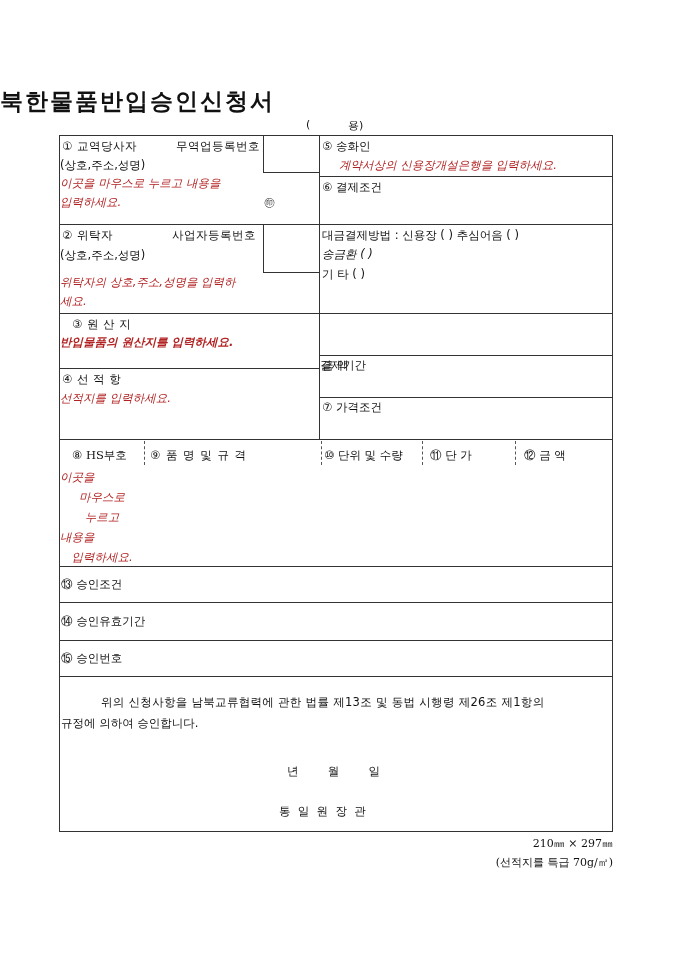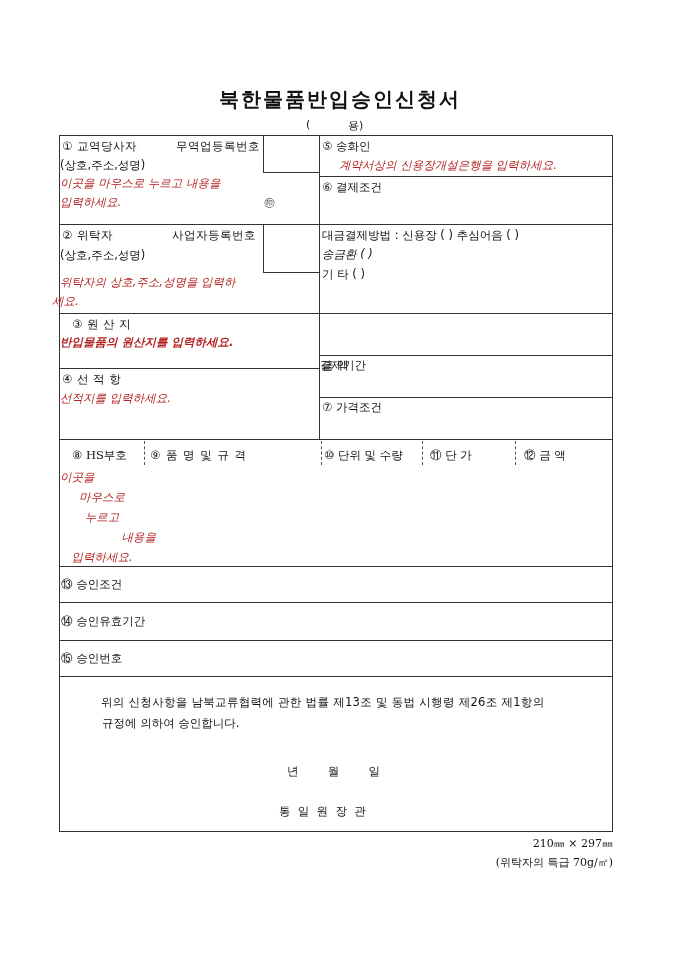--- a/index.html
+++ b/index.html
@@ -1,18 +1,18 @@
 <!DOCTYPE html>
 <html><head>
 <meta charset="utf-8">
 <style>
   html, body { margin:0; padding:0; background:#fff; }
   body { width:680px; height:962px; position:relative; font-family:"DejaVu Sans", "Liberation Sans", sans-serif; color:#111; font-size:11.5px; overflow:hidden; }
   .abs { position:absolute; }
-  .title { left:0; width:680px; top:86px; text-align:center; font-family:"DejaVu Serif", serif; font-weight:bold; font-size:20px; letter-spacing:2px; }
+  .title { left:0; width:680px; top:86px; font-family:"DejaVu Serif", serif; font-weight:bold; font-size:23px; letter-spacing:2px; }
   .subtitle { left:300px; top:118px; font-size:11px; width:80px; }
   .subtitle .lp { position:absolute; left:6px; }
   .subtitle .rp { position:absolute; left:48px; }
   .frame { left:59px; top:135px; width:554px; height:697px; border:1px solid #333; box-sizing:border-box; }
   .hl { position:absolute; height:0; border-top:1px solid #333; }
   .vl { position:absolute; width:0; border-left:1px solid #333; }
   .dash { position:absolute; width:0; border-left:1px dashed #555; }
   .t { position:absolute; white-space:nowrap; font-size:11.5px; }
   .red { color:#b22222; font-style:italic; font-size:11.5px; }
   .spaced { letter-spacing:0.5px; }
@@ -68,21 +68,21 @@
 <div class="t" style="left:322px; top:139px;">⑤ 송화인</div>
 <div class="t red field" style="left: 322px; top: 158px; color: rgb(178, 34, 34); margin-left: 17px;">계약서상의 신용장개설은행을 입력하세요.</div>
 <div class="t" style="left:322px; top:180px;">⑥ 결제조건</div>
 <div class="abs field" style="left:320px; top:196px; width:292px; height:27px;"></div>
 
 <div class="t spaced" style="left:62px; top:228px;">② 위탁자</div>
 <div class="t spaced" style="left:172px; top:228px;">사업자등록번호</div>
 <div class="abs field" style="left:264px; top:225px; width:54px; height:46px;"></div>
 <div class="t" style="left:60px; top:248px;">(상호,주소,성명)</div>
 <div class="t red field" style="left: 60px; top: 275px; color: rgb(178, 34, 34);">위탁자의  상호,주소,성명을  입력하</div>
-<div class="t red field" style="left: 52px; top: 294px; color: rgb(178, 34, 34);">세요.</div>
+<div class="t red field" style="left: 60px; top: 294px; color: rgb(178, 34, 34);">세요.</div>
 
 <div class="t" style="left:322px; top:228px;">대금결제방법 : 신용장 (    ) 추심어음 (    )</div>
 <div class="t" style="left:322px; top:247px;font-style:italic;">송금환 (    )</div>
 <div class="t" style="left:322px; top:267px;">기  타 (                        )</div>
 
 <div class="t spaced" style="left:72px; top:317px;">③ 원 산 지</div>
 <div class="t red field" style="left: 60px; top: 335px; color: rgb(178, 34, 34); font-weight: bold;">반입물품의 원산지를 입력하세요.</div>
 <div class="t spaced" style="left:62px; top:372px;">④ 선 적 항</div>
 <div class="t red field" style="left: 60px; top: 391px; color: rgb(178, 34, 34);">선적지를 입력하세요.</div>
 
@@ -96,31 +96,31 @@
 <div class="t" style="left:72px; top:448px; font-family:'DejaVu Serif', serif;">⑧ HS부호</div>
 <div class="t" style="left:150px; top:448px; letter-spacing:1px;">⑨  품    명    및    규    격</div>
 <div class="t" style="left:324px; top:448px;">⑩ 단위 및 수량</div>
 <div class="t" style="left:430px; top:448px;">⑪  단      가</div>
 <div class="t" style="left:524px; top:448px;">⑫  금      액</div>
 
 <div class="abs field" style="left:60px; top:466px; width:84px; height:98px;">
   <div class="t red" style="left: 0px; width: 84px; text-align: left; top: 4px; color: rgb(178, 34, 34);">이곳을</div>
   <div class="t red" style="left: 0px; width: 84px; text-align: center; top: 24px; color: rgb(178, 34, 34);">마우스로</div>
   <div class="t red" style="left: 0px; width: 84px; text-align: center; top: 44px; color: rgb(178, 34, 34);">누르고</div>
-  <div class="t red" style="left: 12px; width: 84px; text-align: right; top: 64px; color: rgb(178, 34, 34);">내용을</div>
+  <div class="t red" style="left: 0px; width: 84px; text-align: left; top: 64px; color: rgb(178, 34, 34);">내용을</div>
   <div class="t red" style="left: 0px; width: 84px; text-align: center; top: 84px; color: rgb(178, 34, 34);">입력하세요.</div>
 </div>
 <div class="abs field" style="left:145px; top:466px; width:176px; height:98px;"></div>
 <div class="abs field" style="left:322px; top:466px; width:100px; height:98px;"></div>
 <div class="abs field" style="left:423px; top:466px; width:92px; height:98px;"></div>
 <div class="abs field" style="left:516px; top:466px; width:96px; height:98px;"></div>
 
 <div class="t" style="left:61px; top:577px;">⑬ 승인조건</div>
 <div class="t" style="left:61px; top:614px;">⑭ 승인유효기간</div>
 <div class="t" style="left:61px; top:651px;">⑮ 승인번호</div>
 
 <div class="t" style="left:101px; top:695px; letter-spacing:0.3px;">위의 신청사항을 남북교류협력에 관한 법률 제13조 및 동법 시행령 제26조 제1항의</div>
-<div class="t" style="left:61px; top:716px;margin-left:41px;">규정에 의하여 승인합니다.</div>
+<div class="t" style="left:61px; top:716px;">규정에 의하여 승인합니다.</div>
 <div class="t" style="left:287px; top:764px; white-space:pre;">년        월        일</div>
 <div class="t" style="left:279px; top:804px; white-space:pre;">통  일  원  장  관</div>
 
 <div class="t foot" style="right:67px; top:836px;">210㎜ × 297㎜</div>
-<div class="t foot" style="right:67px; top:855px;">(위탁자의 특급 70g/㎡)</div>
+<div class="t foot" style="right:67px; top:855px;">(선적지를 특급 70g/㎡)</div>
 
 </body></html>

